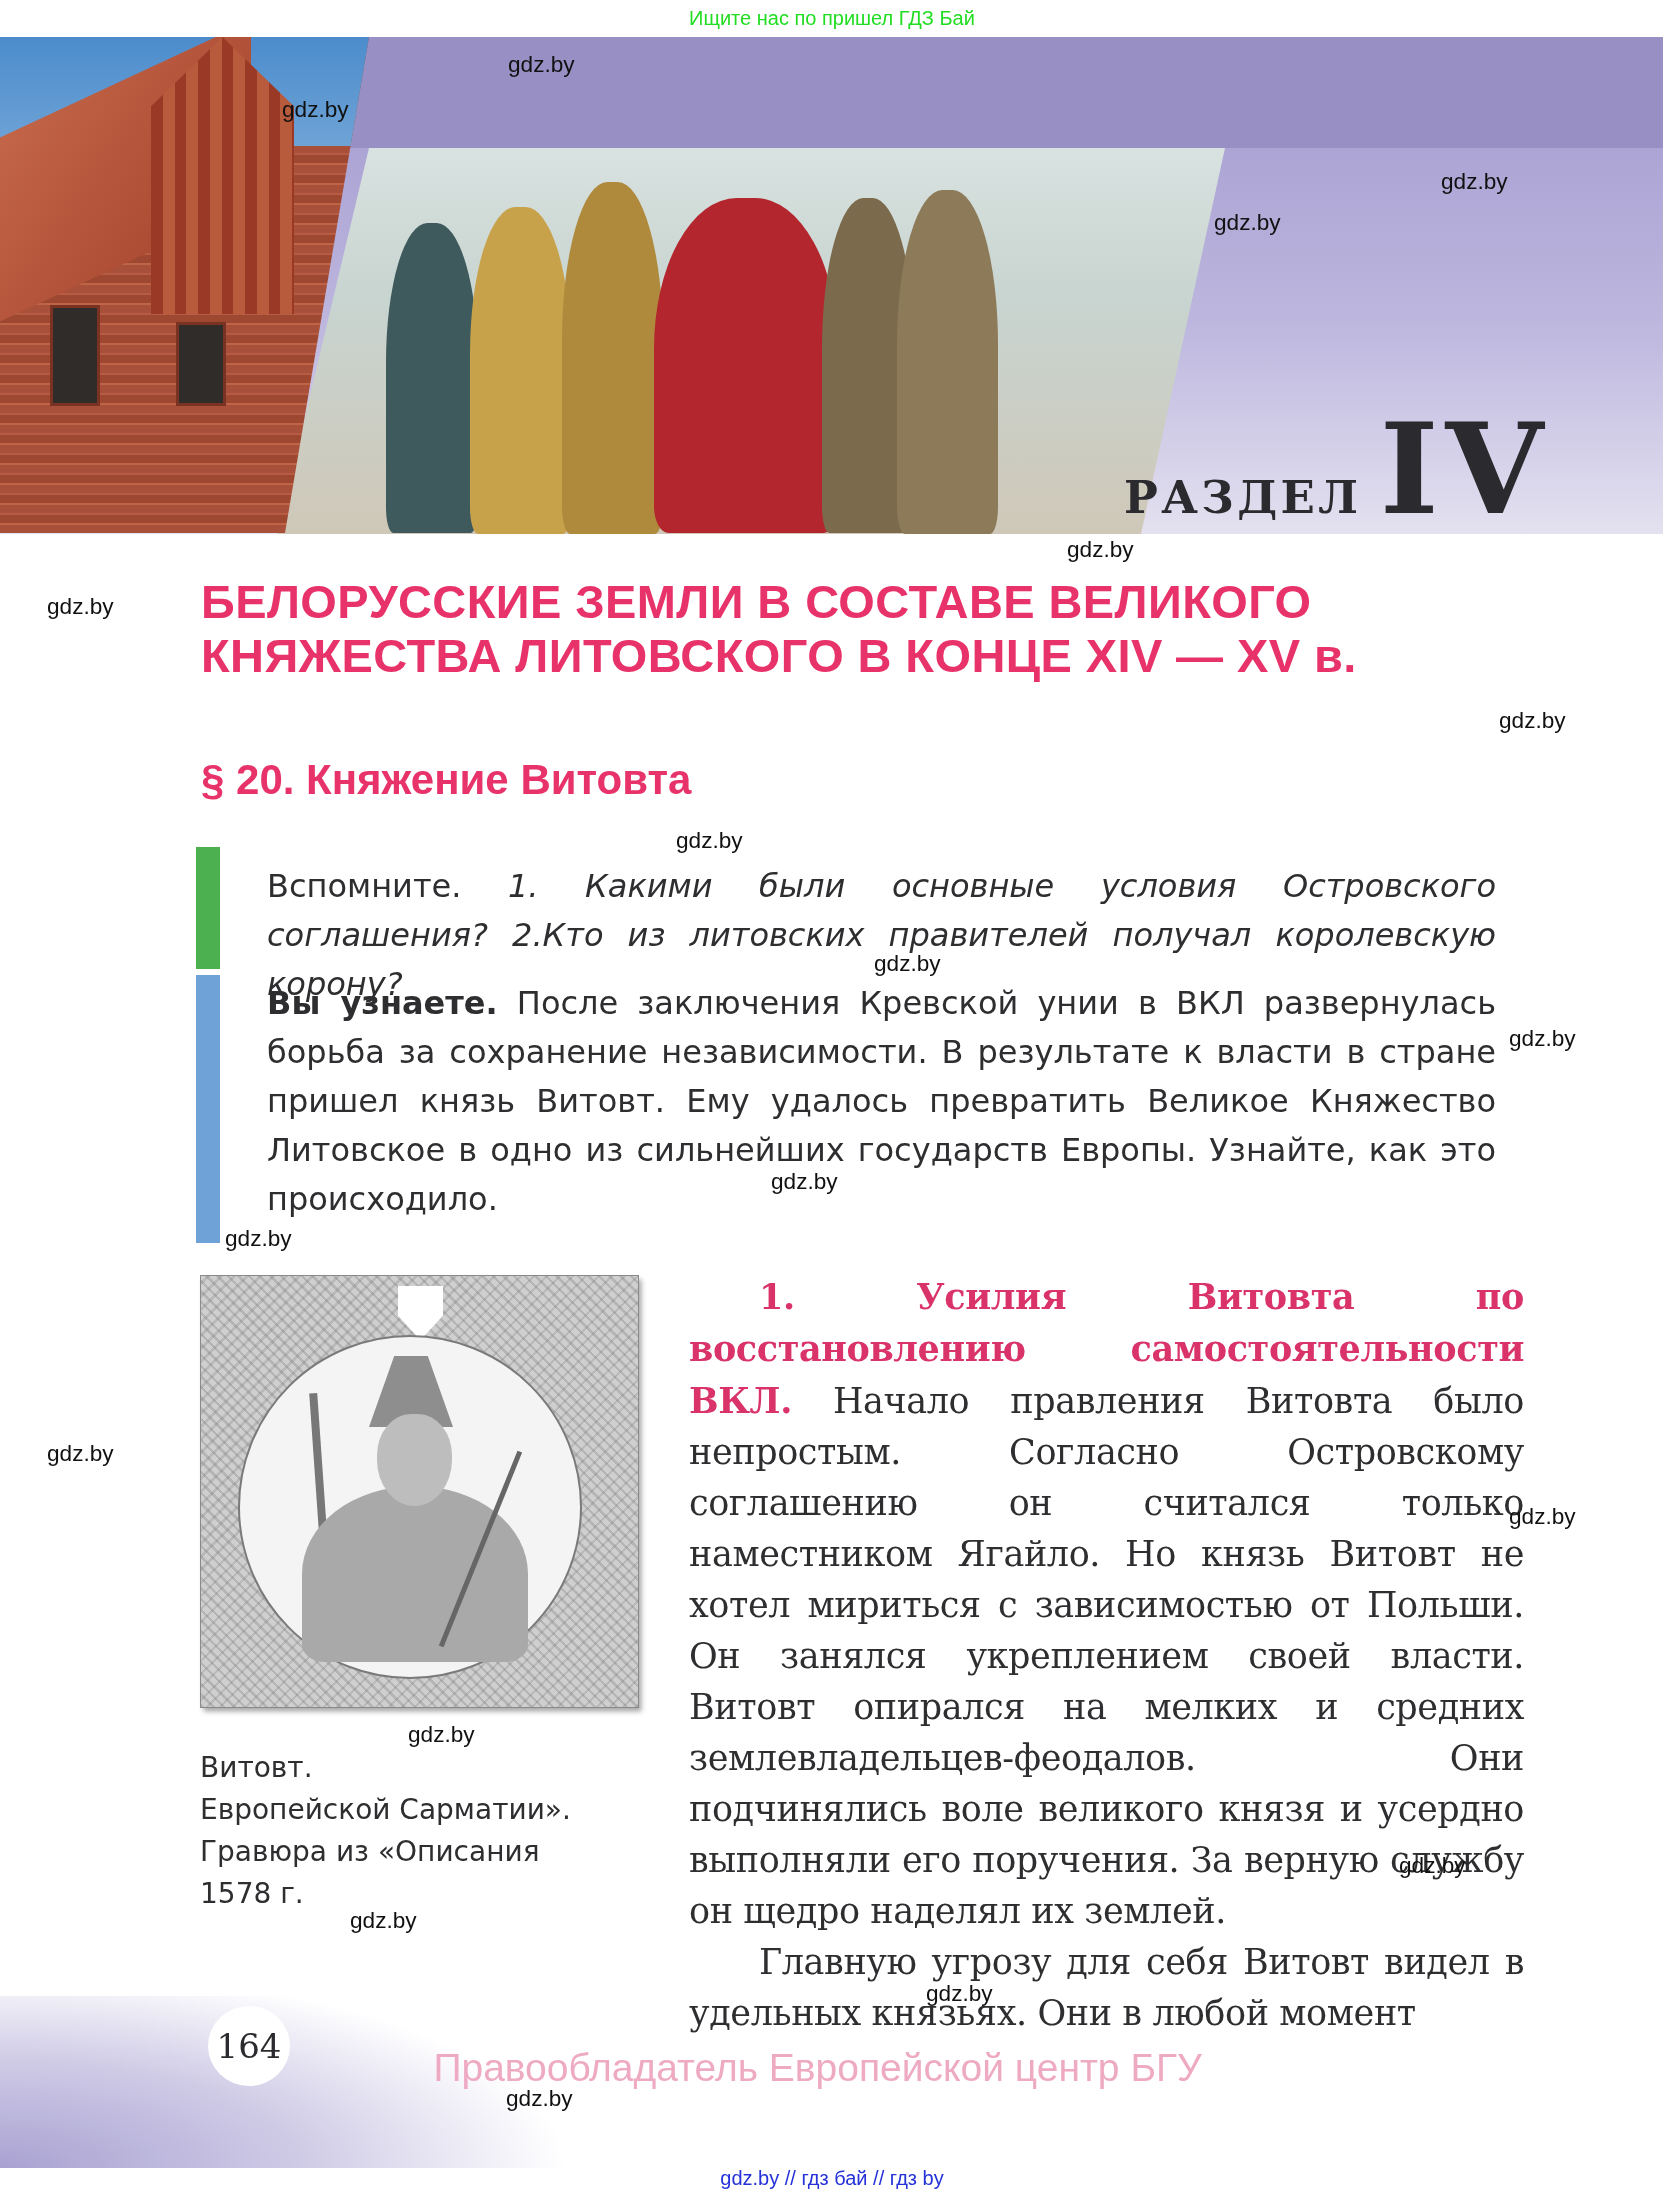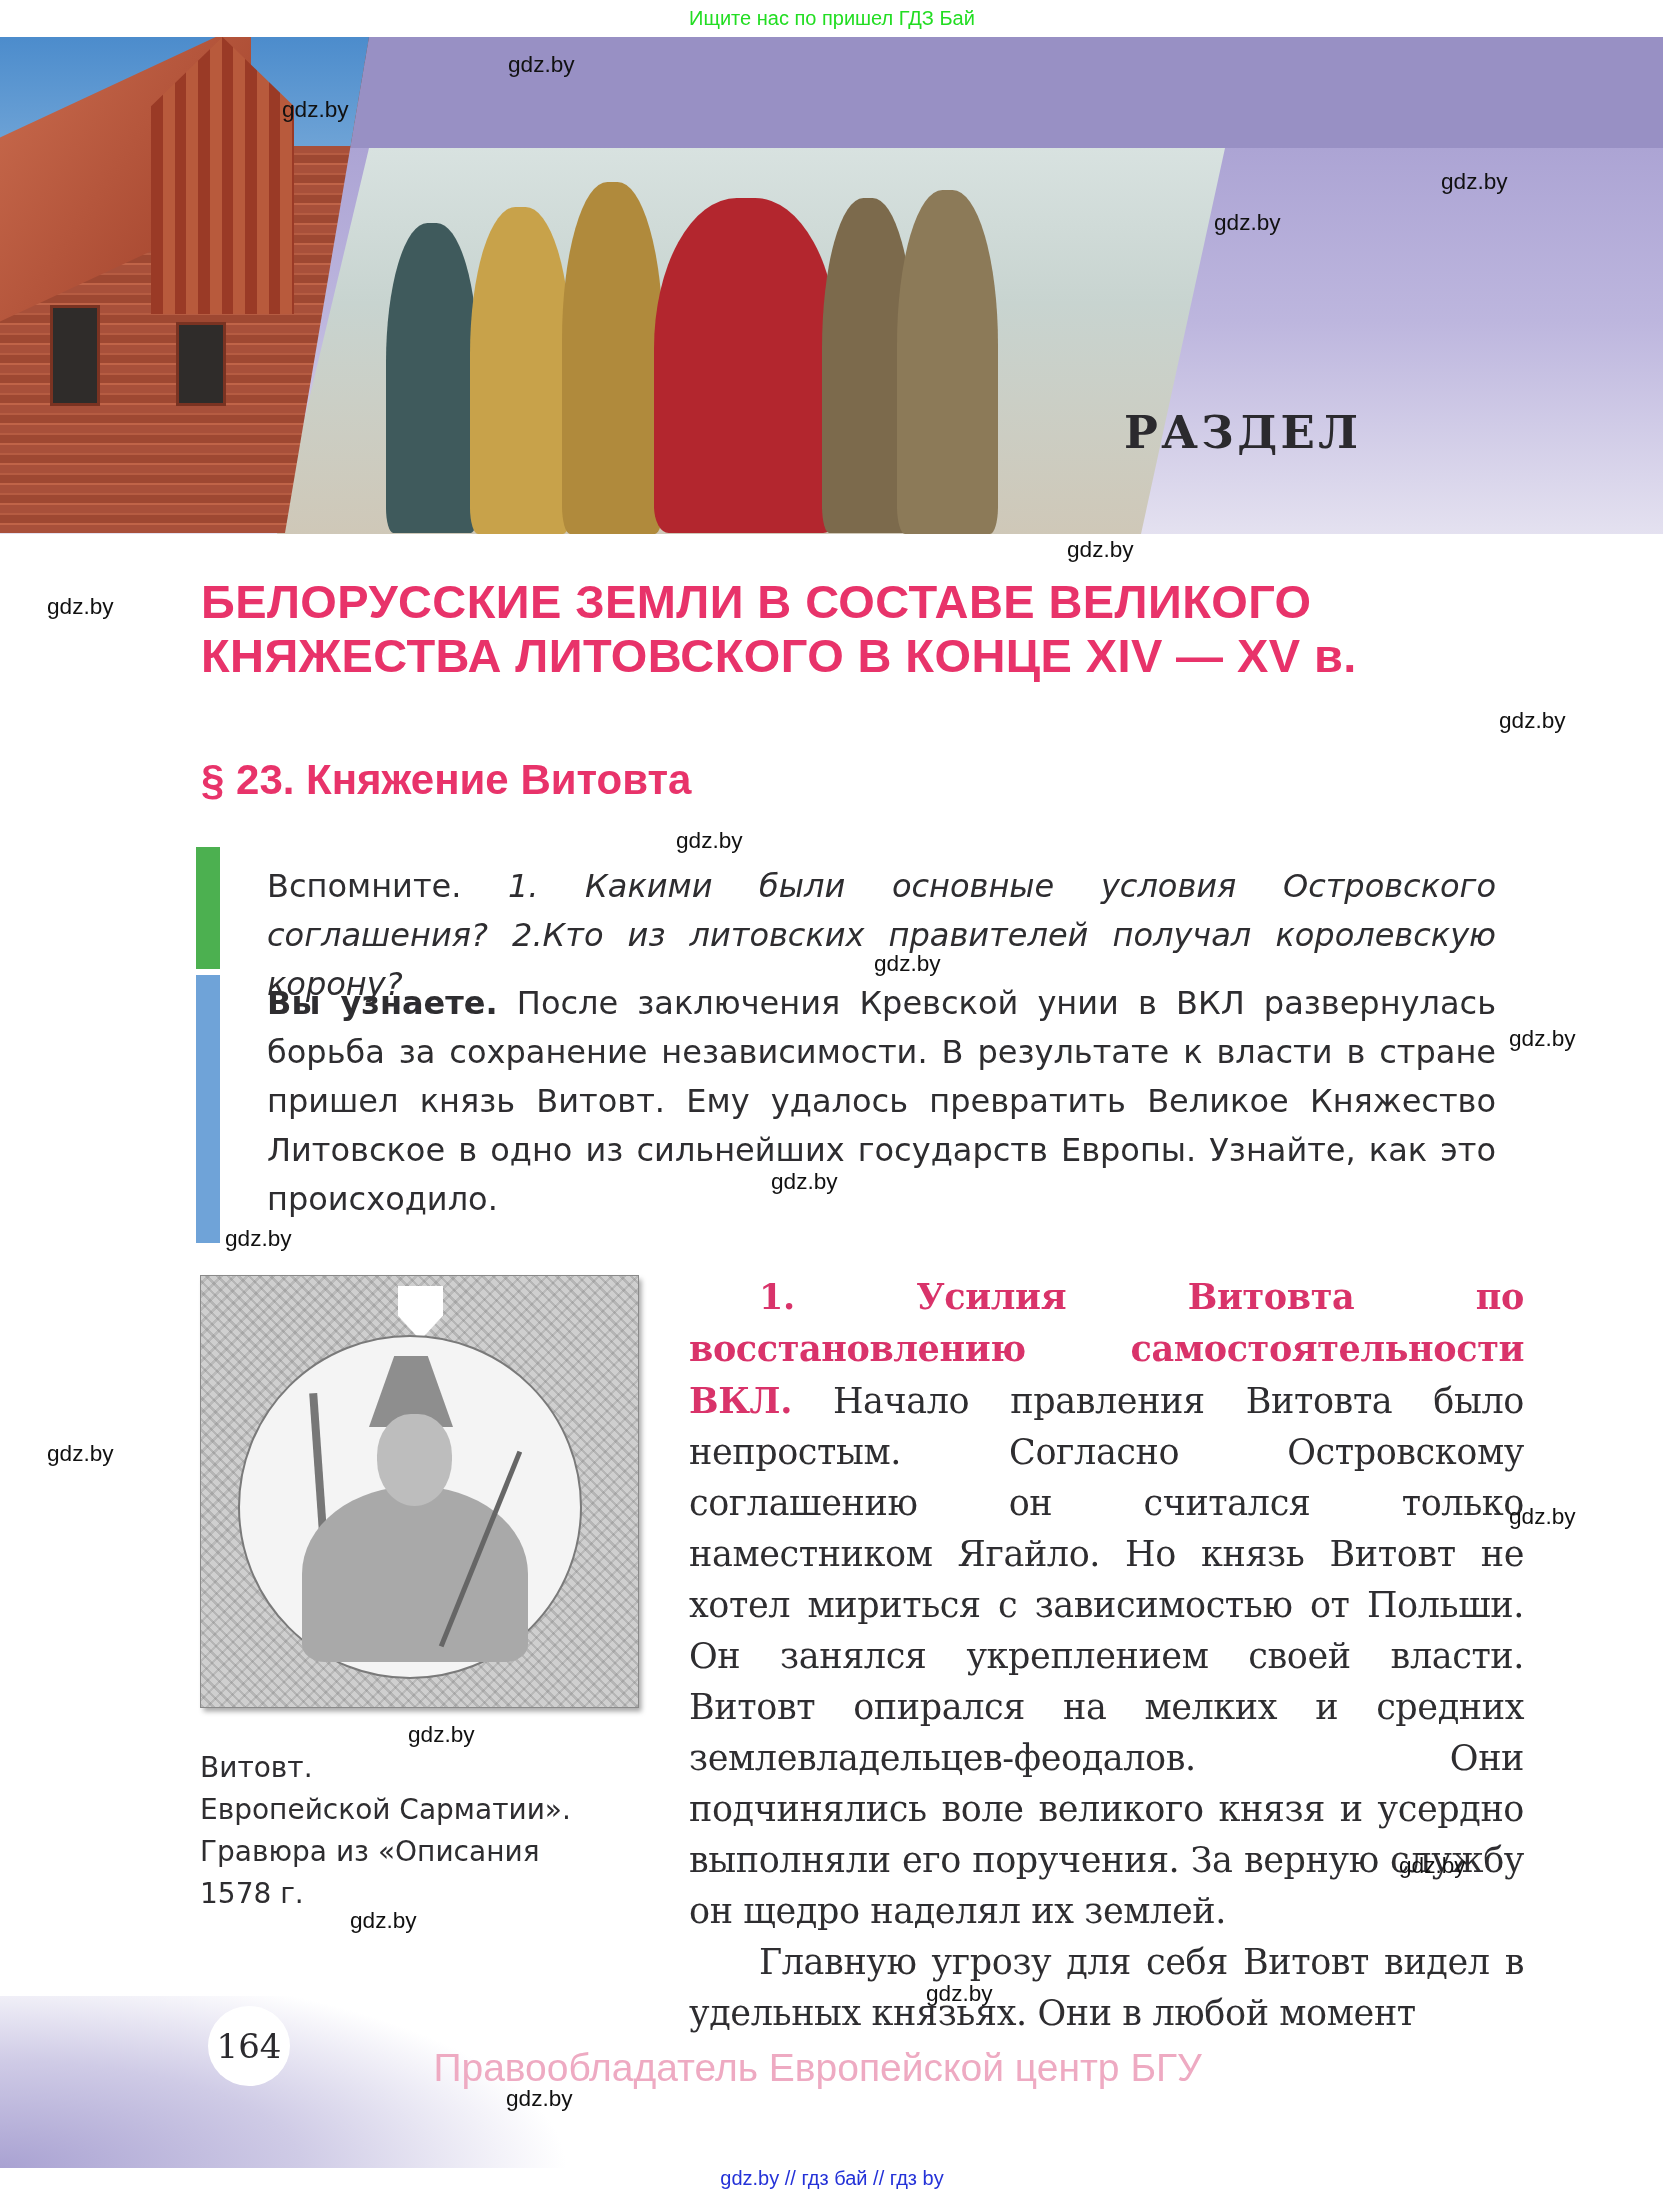--- a/index.html
+++ b/index.html
@@ -207,28 +207,29 @@
 
   <div class="panel panel-brick">
     <div class="roof"></div>
     <div class="gable"></div>
     <div class="win" style="left:50px;top:268px;width:50px;height:101px;"></div>
     <div class="win" style="left:176px;top:285px;width:50px;height:84px;"></div>
   </div>
 
   <div class="section-label">
     <span class="word">РАЗДЕЛ</span>
+    <span class="num">IV</span>
   </div>
 </div>
 
 <div class="unit-title">
   <div>БЕЛОРУССКИЕ ЗЕМЛИ В СОСТАВЕ ВЕЛИКОГО</div>
   <div>КНЯЖЕСТВА ЛИТОВСКОГО В КОНЦЕ XIV — XV в.</div>
 </div>
-<div class="para-title">§ 23. Княжение Витовта</div>
+<div class="para-title">§ 20. Княжение Витовта</div>
 
 <div class="bar bar-green"></div>
 <div class="bar bar-blue"></div>
 <div class="intro intro-recall"><span class="lead">Вспомните.</span><span> 1. Какими были основные условия Островского соглашения? 2.Кто из литовских правителей получал королевскую корону?</span></div>
 <div class="intro intro-learn"><span class="lead">Вы узнаете.</span><span> После заключения Кревской унии в ВКЛ развернулась борьба за сохранение независимости. В результате к власти в стране пришел князь Витовт. Ему удалось превратить Великое Княжество Литовское в одно из сильнейших государств Европы. Узнайте, как это происходило.</span></div>
 
 <div class="portrait">
   <div class="texture"></div>
   <div class="shield"></div>
   <div class="medallion"></div>

